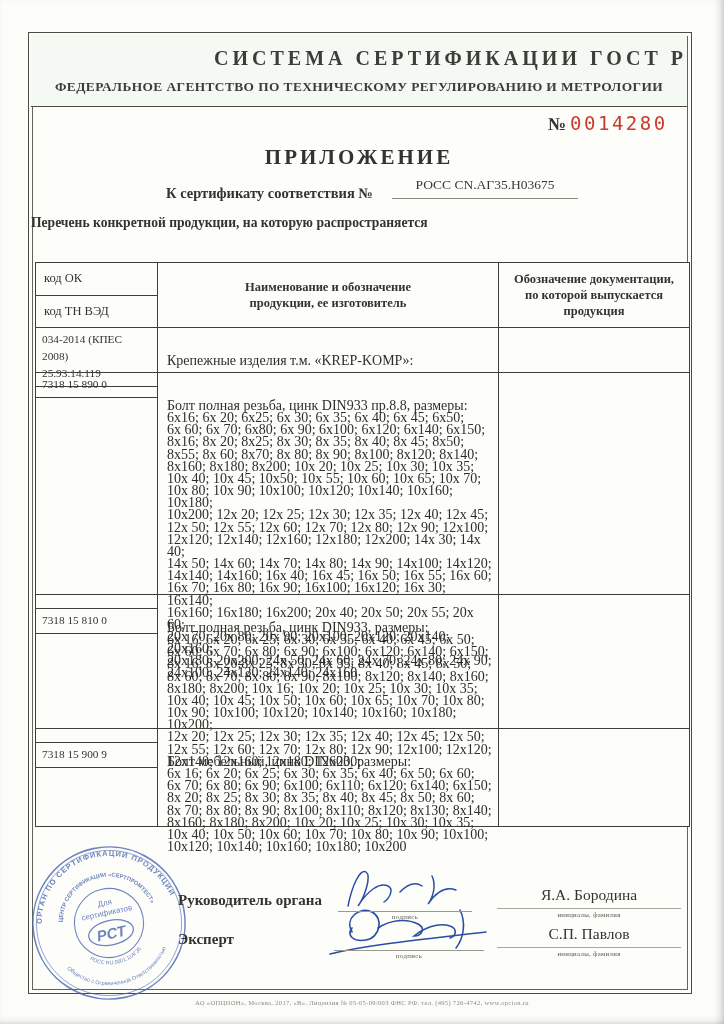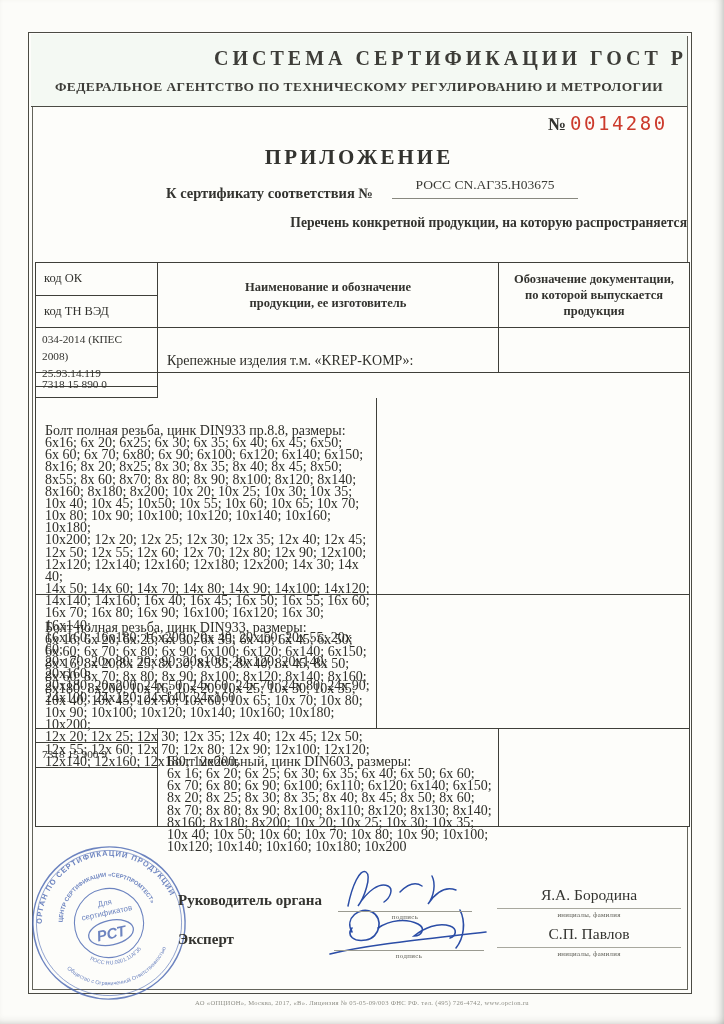--- a/index.html
+++ b/index.html
@@ -22,33 +22,33 @@
   .number-row { position:absolute; left:548px; top:112px; white-space:nowrap; }
   .number-prefix { font-size:18px; font-weight:bold; color:#33332f; }
   .number-value { font-family:"DejaVu Sans Mono", monospace; font-size:19px; color:#cc3a2c; letter-spacing:2.5px; }
 
   .appendix-title { position:absolute; left:31px; top:145px; width:656px; text-align:center; font-size:21px; font-weight:bold; letter-spacing:3px; color:#33332f; }
 
   .cert-label { position:absolute; left:166px; top:185px; font-size:14.5px; font-weight:600; color:#33332f; }
   .cert-number { position:absolute; left:392px; top:177px; width:186px; text-align:center; font-size:13.5px; color:#3a3a35; }
   .cert-underline { position:absolute; left:392px; top:198px; width:186px; height:1px; background:#88887f; }
 
-  .desc1 { position:absolute; left:31px; top:215px; width:656px; text-align:right; font-size:13.6px; font-weight:bold; color:#33332f; }
+  .desc1 { position:absolute; left:31px; top:215px; width:656px; text-align:left; font-size:13.6px; font-weight:bold; color:#33332f; }
   .desc2 { position:absolute; left:31px; top:233px; width:656px; text-align:center; font-size:13.6px; font-weight:bold; color:#33332f; }
 
   
   .tbl { position:absolute; left:35px; top:262px; width:653px; border:1px solid #3f3f39; display:flex; flex-direction:column; background:#fdfdfa; }
   .tr { display:flex; border-top:1px solid #3f3f39; }
   .tr:first-child { border-top:none; }
   .c1 { width:122px; border-right:1px solid #3f3f39; box-sizing:border-box; }
   .c2 { width:341px; border-right:1px solid #3f3f39; box-sizing:border-box; }
   .c3 { flex:1; }
   .hr0 { height:64px; }
   .br0 { height:44px; }
-  .br1 { height:221px;flex-direction:column; }
+  .br1 { height:221px; }
   .br2 { height:133px; }
   .br3 { height:97px; }
   .c1-head { display:flex; flex-direction:column; height:100%; }
   .c1-head .half { flex:1; display:flex; align-items:center; padding-left:8px; font-size:12.5px; color:#33332f; }
   .c1-head .half:first-child { border-bottom:1px solid #3f3f39; }
   .col-head { display:flex; align-items:center; justify-content:center; text-align:center; height:100%; font-size:12.5px; font-weight:bold; white-space:pre-line; line-height:16px; color:#33332f; }
   .code-box { padding:3px 6px 4px 6px; font-size:11.3px; line-height:17px; border-bottom:1px solid #3f3f39; white-space:pre-line; color:#33332f; }
   .code-spacer { height:13px; border-bottom:1px solid #3f3f39; }
   .prod { padding:3px 6px 2px 9px; font-size:14px; line-height:12.15px; white-space:pre-line; color:#2e2e29;margin-top:24px; }
 
@@ -148,20 +148,24 @@
 16х 70; 16х 80; 16х 90; 16х100; 16х120; 16х 30; 16х140;
 16х160; 16х180; 16х200; 20х 40; 20х 50; 20х 55; 20х 60;
 20х 70; 20х 80; 20х 90; 20х100; 20х120; 20х140; 20х160;
 20х180; 20х200; 24х 50; 24х 60; 24х 70; 24х 80; 24х 90;
 24х100; 24х120; 24х140; 24х160</div>
       </div>
       <div class="c3"></div>
     </div>
 
     <div class="tr br2">
+      <div class="c1">
+        <div class="code-spacer"></div>
+        <div class="code-box">7318 15 810 0</div>
+      </div>
       <div class="c2">
         <div class="prod">Болт полная резьба, цинк DIN933, размеры:
 6х 16; 6х 20; 6х 25; 6х 30; 6х 35; 6х 40; 6х 45; 6х 50;
 6х 60; 6х 70; 6х 80; 6х 90; 6х100; 6х120; 6х140; 6х150;
 8х 16; 8х 20;8х 25; 8х 30; 8х 35; 8х 40; 8х 45; 8х 50;
 8х 60; 8х 70; 8х 80; 8х 90; 8х100; 8х120; 8х140; 8х160;
 8х180; 8х200; 10х 16; 10х 20; 10х 25; 10х 30; 10х 35;
 10х 40; 10х 45; 10х 50; 10х 60; 10х 65; 10х 70; 10х 80;
 10х 90; 10х100; 10х120; 10х140; 10х160; 10х180; 10х200;
 12х 20; 12х 25; 12х 30; 12х 35; 12х 40; 12х 45; 12х 50;

